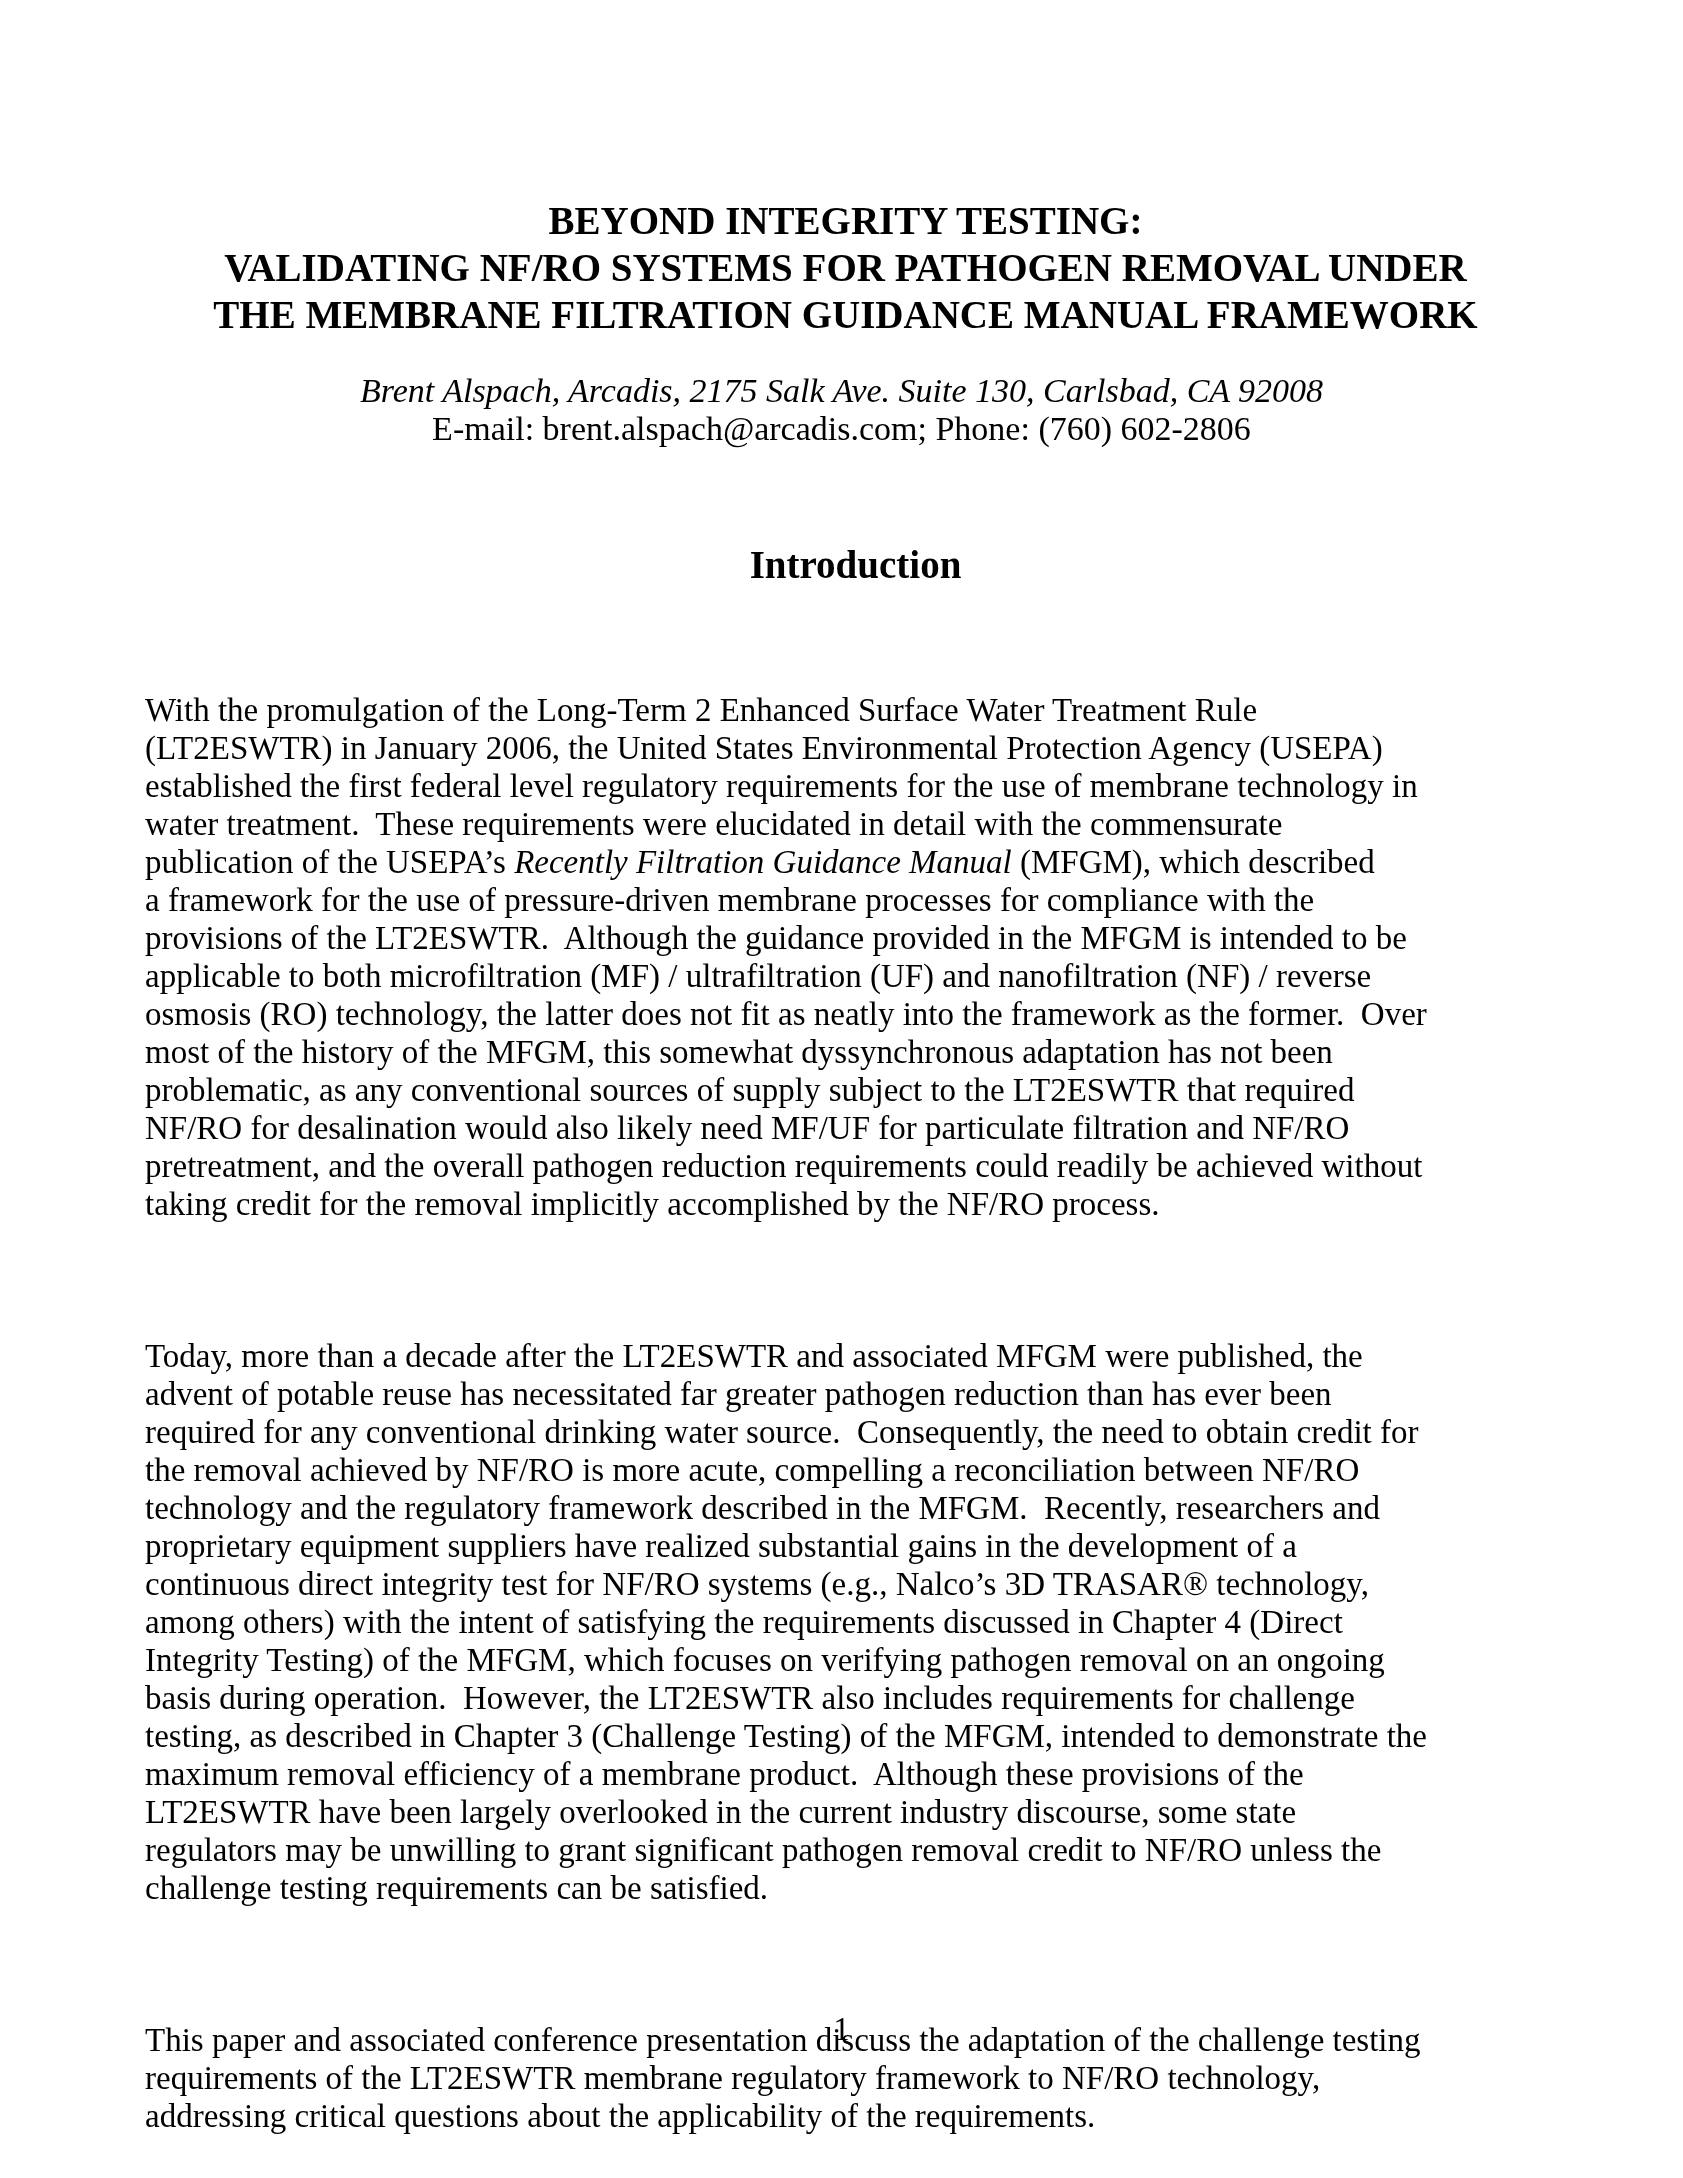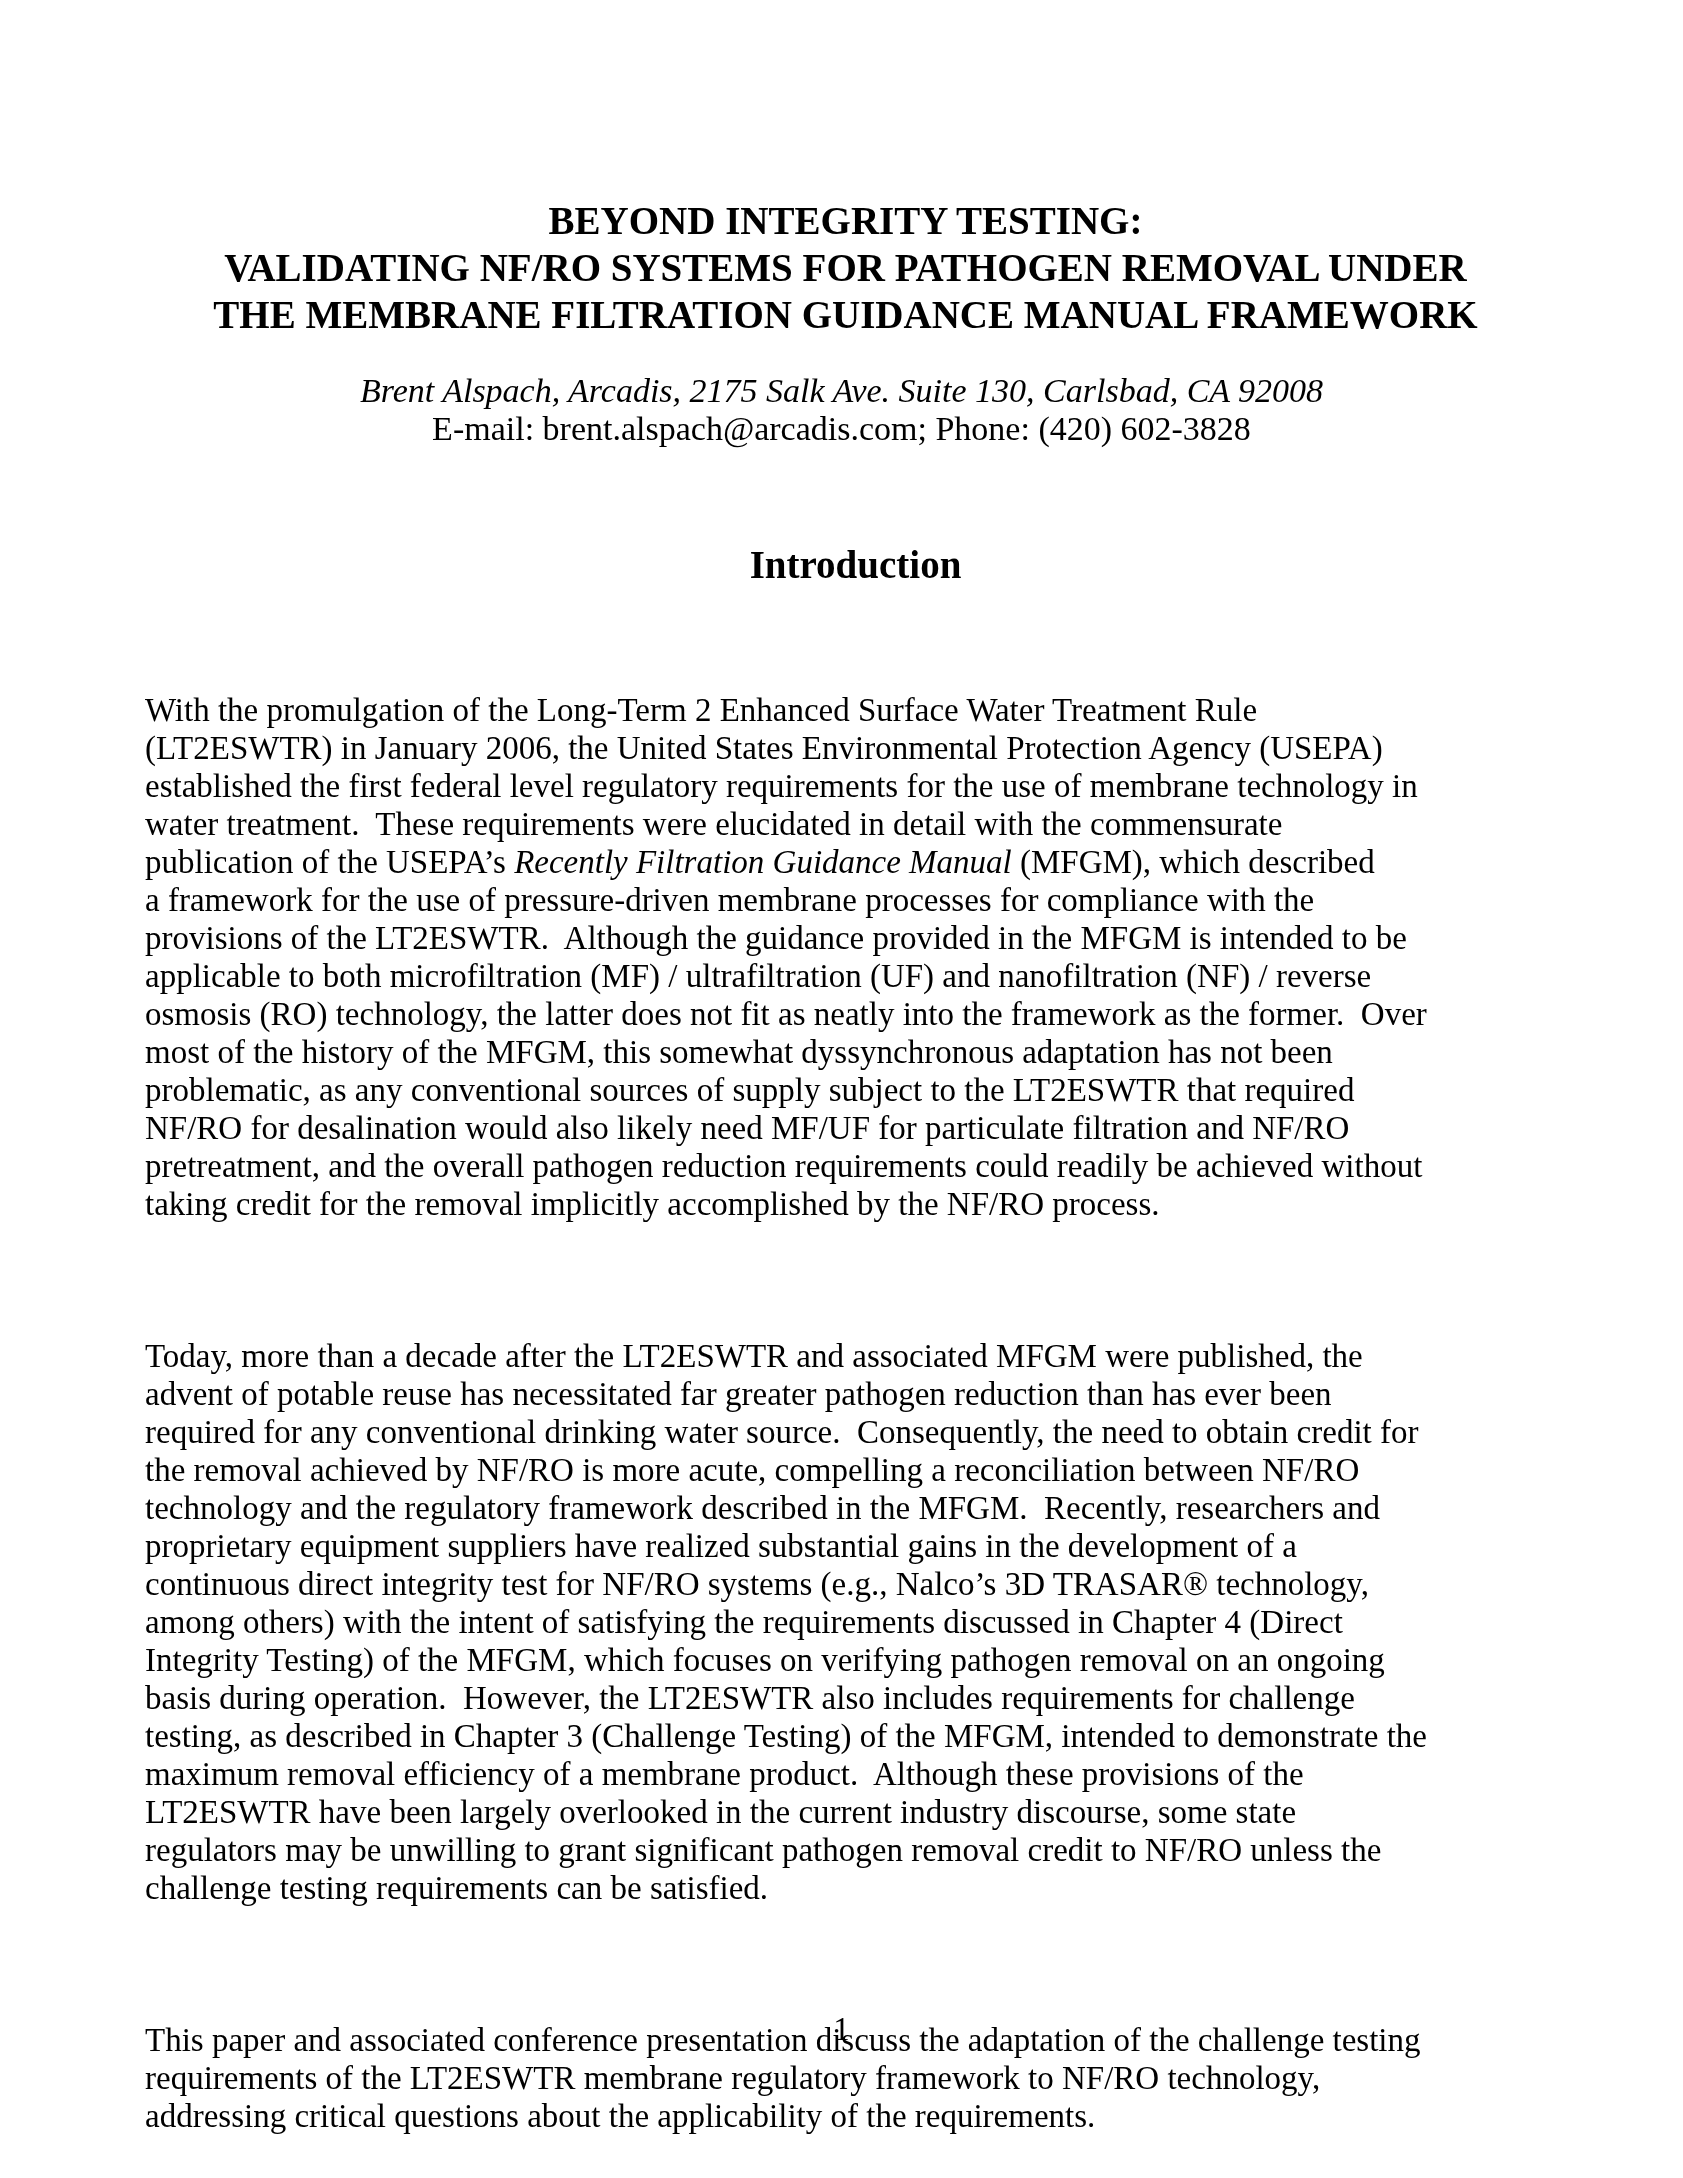--- a/index.html
+++ b/index.html
@@ -69,21 +69,21 @@
 </style>
 </head>
 <body>
 
 <h1 class="doc-title">BEYOND INTEGRITY TESTING:
 VALIDATING NF/RO SYSTEMS FOR PATHOGEN REMOVAL UNDER
 THE MEMBRANE FILTRATION GUIDANCE MANUAL FRAMEWORK</h1>
 
 <div class="byline">
   <div class="italic-line">Brent Alspach, Arcadis, 2175 Salk Ave. Suite 130, Carlsbad, CA 92008</div>
-  <div>E-mail: brent.alspach@arcadis.com; Phone: (420) 602-3828</div>
+  <div>E-mail: brent.alspach@arcadis.com; Phone: (760) 602-2806</div>
 </div>
 
 <h2 class="section-heading">Introduction</h2>
 
 <div class="content">
   <p><span>With the promulgation of the Long-Term 2 Enhanced Surface Water Treatment Rule
 (LT2ESWTR) in January 2006, the United States Environmental Protection Agency (USEPA)
 established the first federal level regulatory requirements for the use of membrane technology in
 water treatment.  These requirements were elucidated in detail with the commensurate
 publication of the USEPA’s </span><span class="italic">Recently Filtration Guidance Manual</span><span> (MFGM), which described

